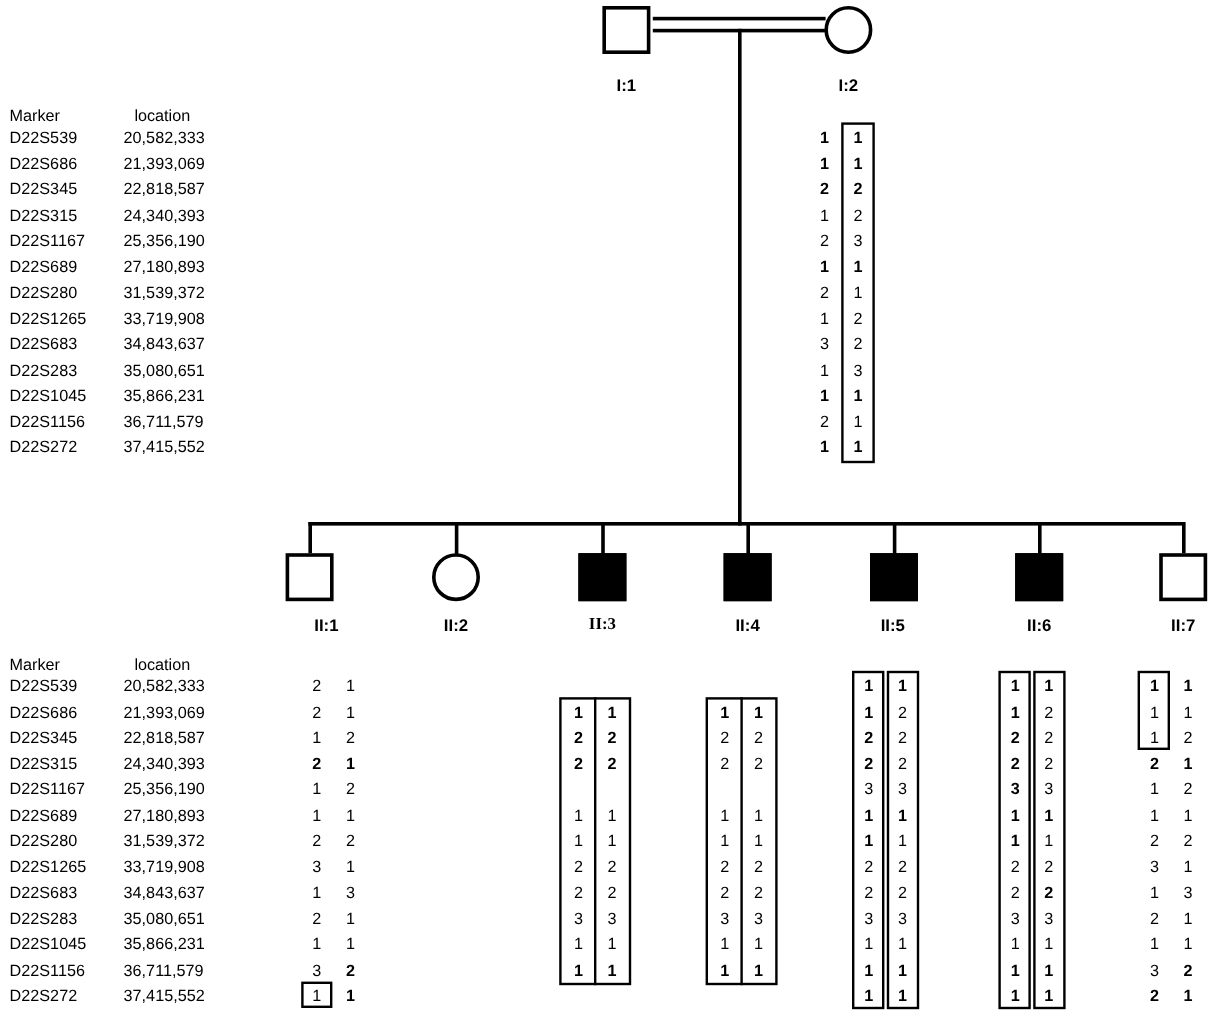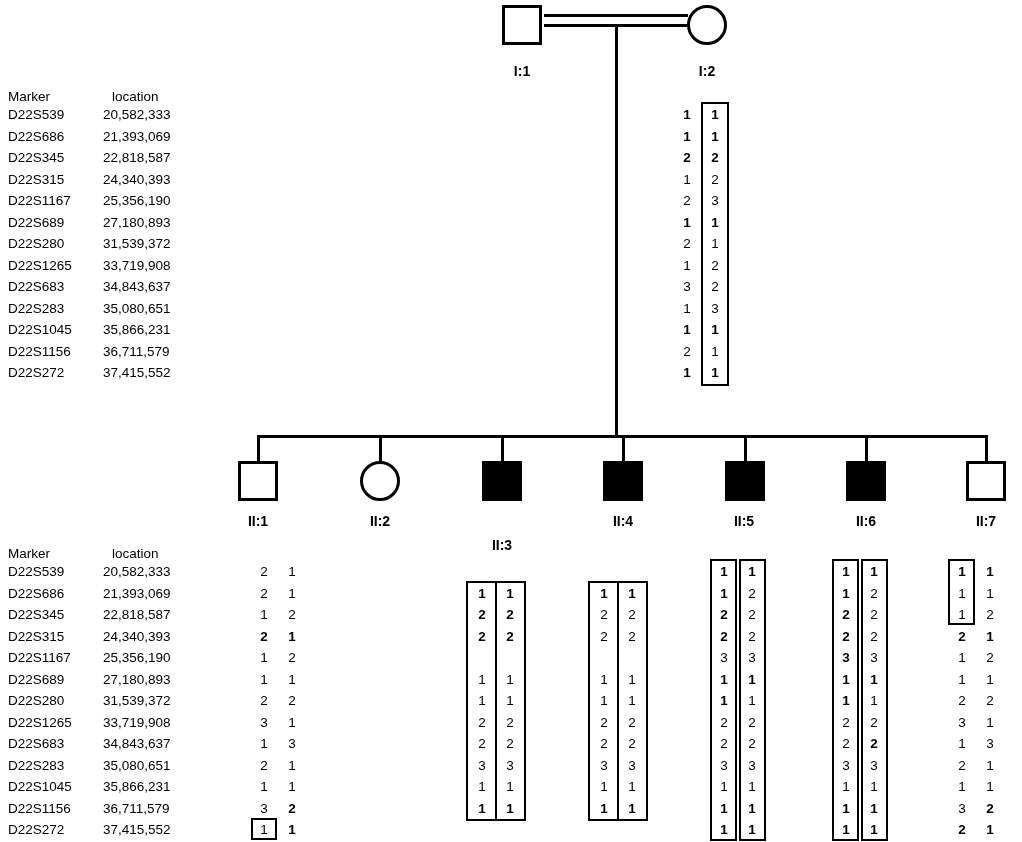--- a/index.html
+++ b/index.html
@@ -125,23 +125,23 @@
   <div class="psym" style="left:238px; top:461px;"></div>
   <div class="psym circle" style="left:360px; top:461px;"></div>
   <div class="psym filled" style="left:482px; top:461px;"></div>
   <div class="psym filled" style="left:603px; top:461px;"></div>
   <div class="psym filled" style="left:725px; top:461px;"></div>
   <div class="psym filled" style="left:846px; top:461px;"></div>
   <div class="psym" style="left:966px; top:461px;"></div>
 
   <div class="plabel" style="left:492px; top:62px;">I:1</div>
   <div class="plabel" style="left:677px; top:62px;">I:2</div>
-  <div class="plabel" style="left:228px; top:512px;">II:1</div>
+  <div class="plabel" style="left:242px; top:512px;">II:1</div>
   <div class="plabel" style="left:350px; top:512px;">II:2</div>
-  <div class="plabel" style="left:472px; top:536px;">II:3</div>
+  <div class="plabel" style="left:472px; top:512px;font-family:Liberation Serif, serif;">II:3</div>
   <div class="plabel" style="left:593px; top:512px;">II:4</div>
   <div class="plabel" style="left:714px; top:512px;">II:5</div>
   <div class="plabel" style="left:836px; top:512px;">II:6</div>
   <div class="plabel" style="left:956px; top:512px;">II:7</div>
 
   <div class="hap" id="hap-I2" style="left:677px; top:106px;">
       <span class="b" style="top: 0px; left: 0px;">1</span>
       <span class="b" style="top: 0px; left: 28px;">1</span>
       <span class="b" style="top: 21.5px; left: 0px;">1</span>
       <span class="b" style="top: 21.5px; left: 28px;">1</span>

